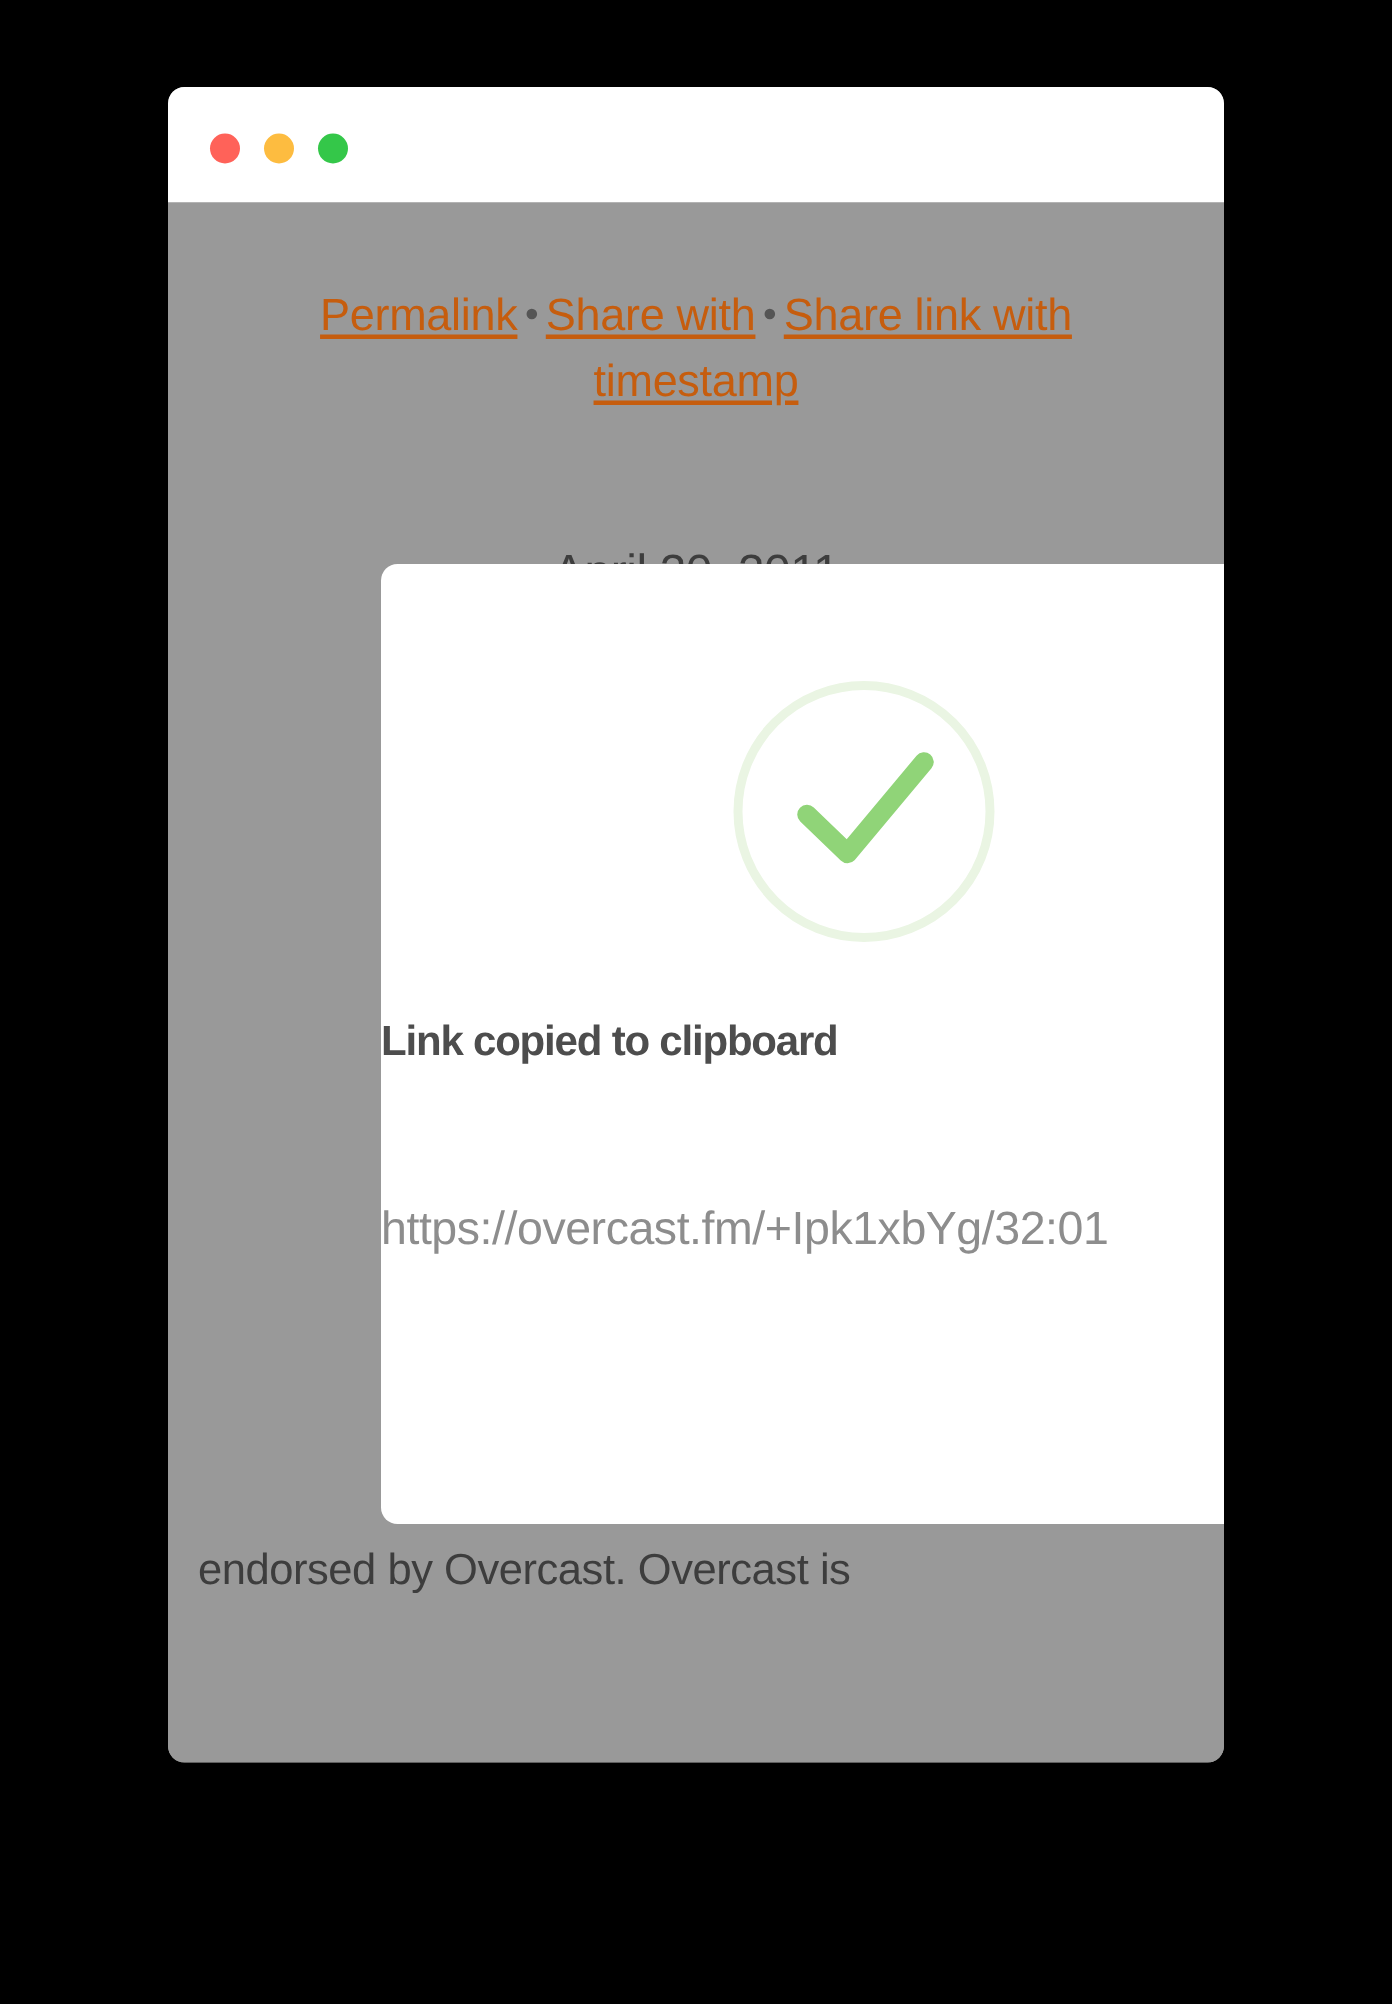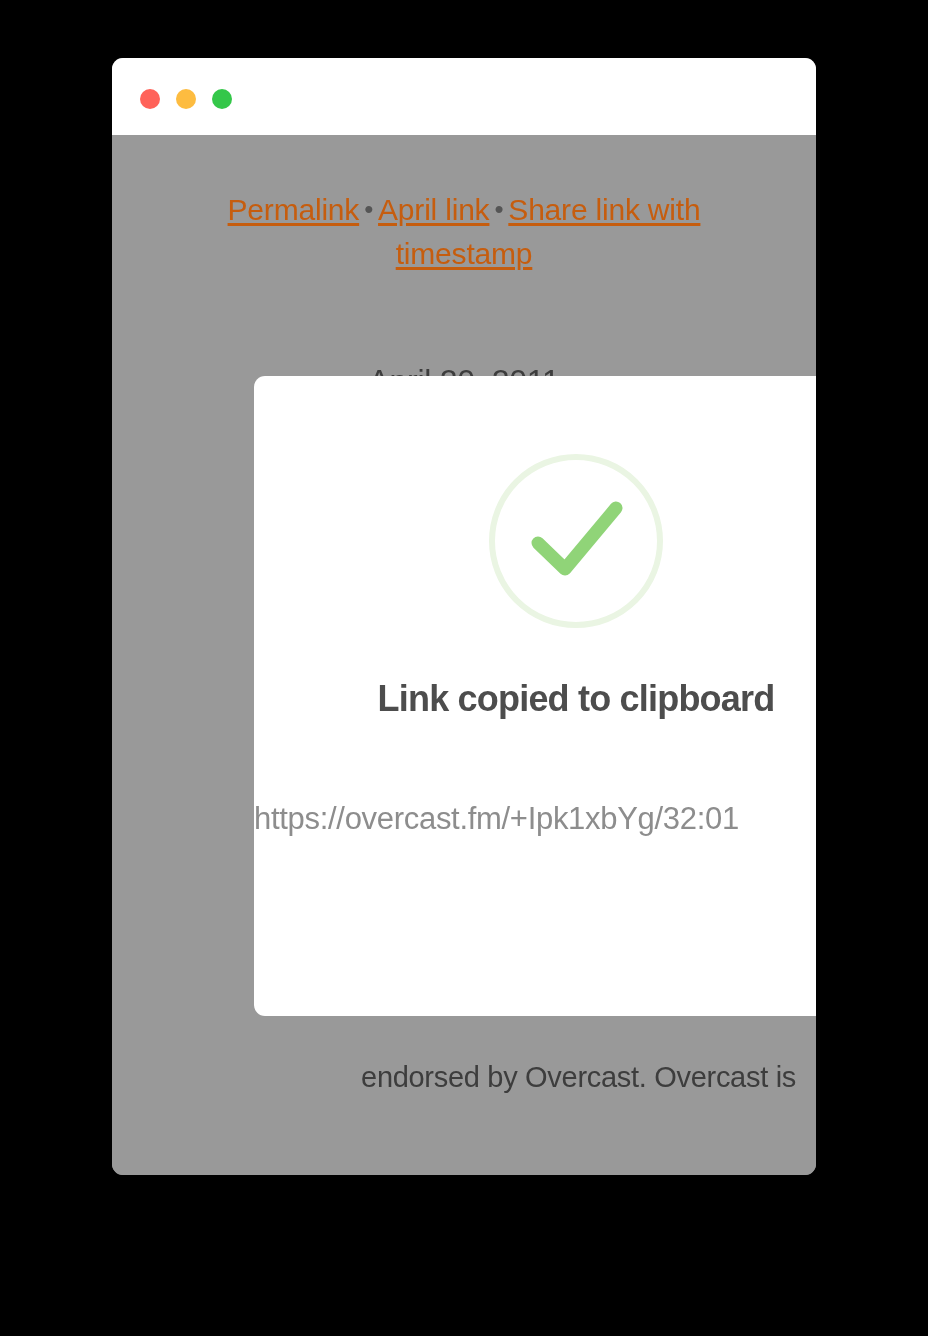--- a/index.html
+++ b/index.html
@@ -101,23 +101,23 @@
     width: 100%;
     text-align: center;
     font-size: 32px;
     color: #3d3d3d;
     letter-spacing: -0.3px;
   }
 
   .footer {
     position: absolute;
     left: 20px;
-    top: 920px;
+    top: 890px;
     width: 664px;
-    text-align: right;
+    text-align: left;
     font-size: 29px;
     line-height: 44px;
     color: #3d3d3d;
     letter-spacing: -0.3px;
   }
   .footer a {
     color: #6b6b6b;
     text-decoration: underline;
     text-underline-offset: 3px;
   }
@@ -155,22 +155,22 @@
     width: 180px;
     height: 180px;
   }
   .check-wrap svg { display: block; }
 
   .modal-title {
     position: absolute;
     left: 0;
     top: 302px;
     width: 100%;
-    text-align: center;
-    font-size: 36px;
+    text-align: left;
+    font-size: 28px;
     font-weight: bold;
     color: #4d4d4d;
     letter-spacing: -0.8px;
   }
 
   .modal-url {
     position: absolute;
     left: 0;
     top: 425px;
     width: 100%;
@@ -191,21 +191,21 @@
       <div class="traffic-lights">
         <span class="light close"></span>
         <span class="light minimize"></span>
         <span class="light zoom"></span>
       </div>
     </div>
 
     <div class="page-body">
 
       <div class="share-links">
-        <a href="#">Permalink</a><span class="share-sep">•</span><a href="#">April link</a><span class="share-sep">•</span><a href="#">Share link with timestamp</a>
+        <a href="#">Permalink</a><span class="share-sep">•</span><a href="#">Share with</a><span class="share-sep">•</span><a href="#">Share link with timestamp</a>
       </div>
 
       <div class="episode-date">April 20, 2011</div>
 
       <div class="footer">
         <div>endorsed by Overcast. Overcast is</div>
       </div>
 
     </div>
 

